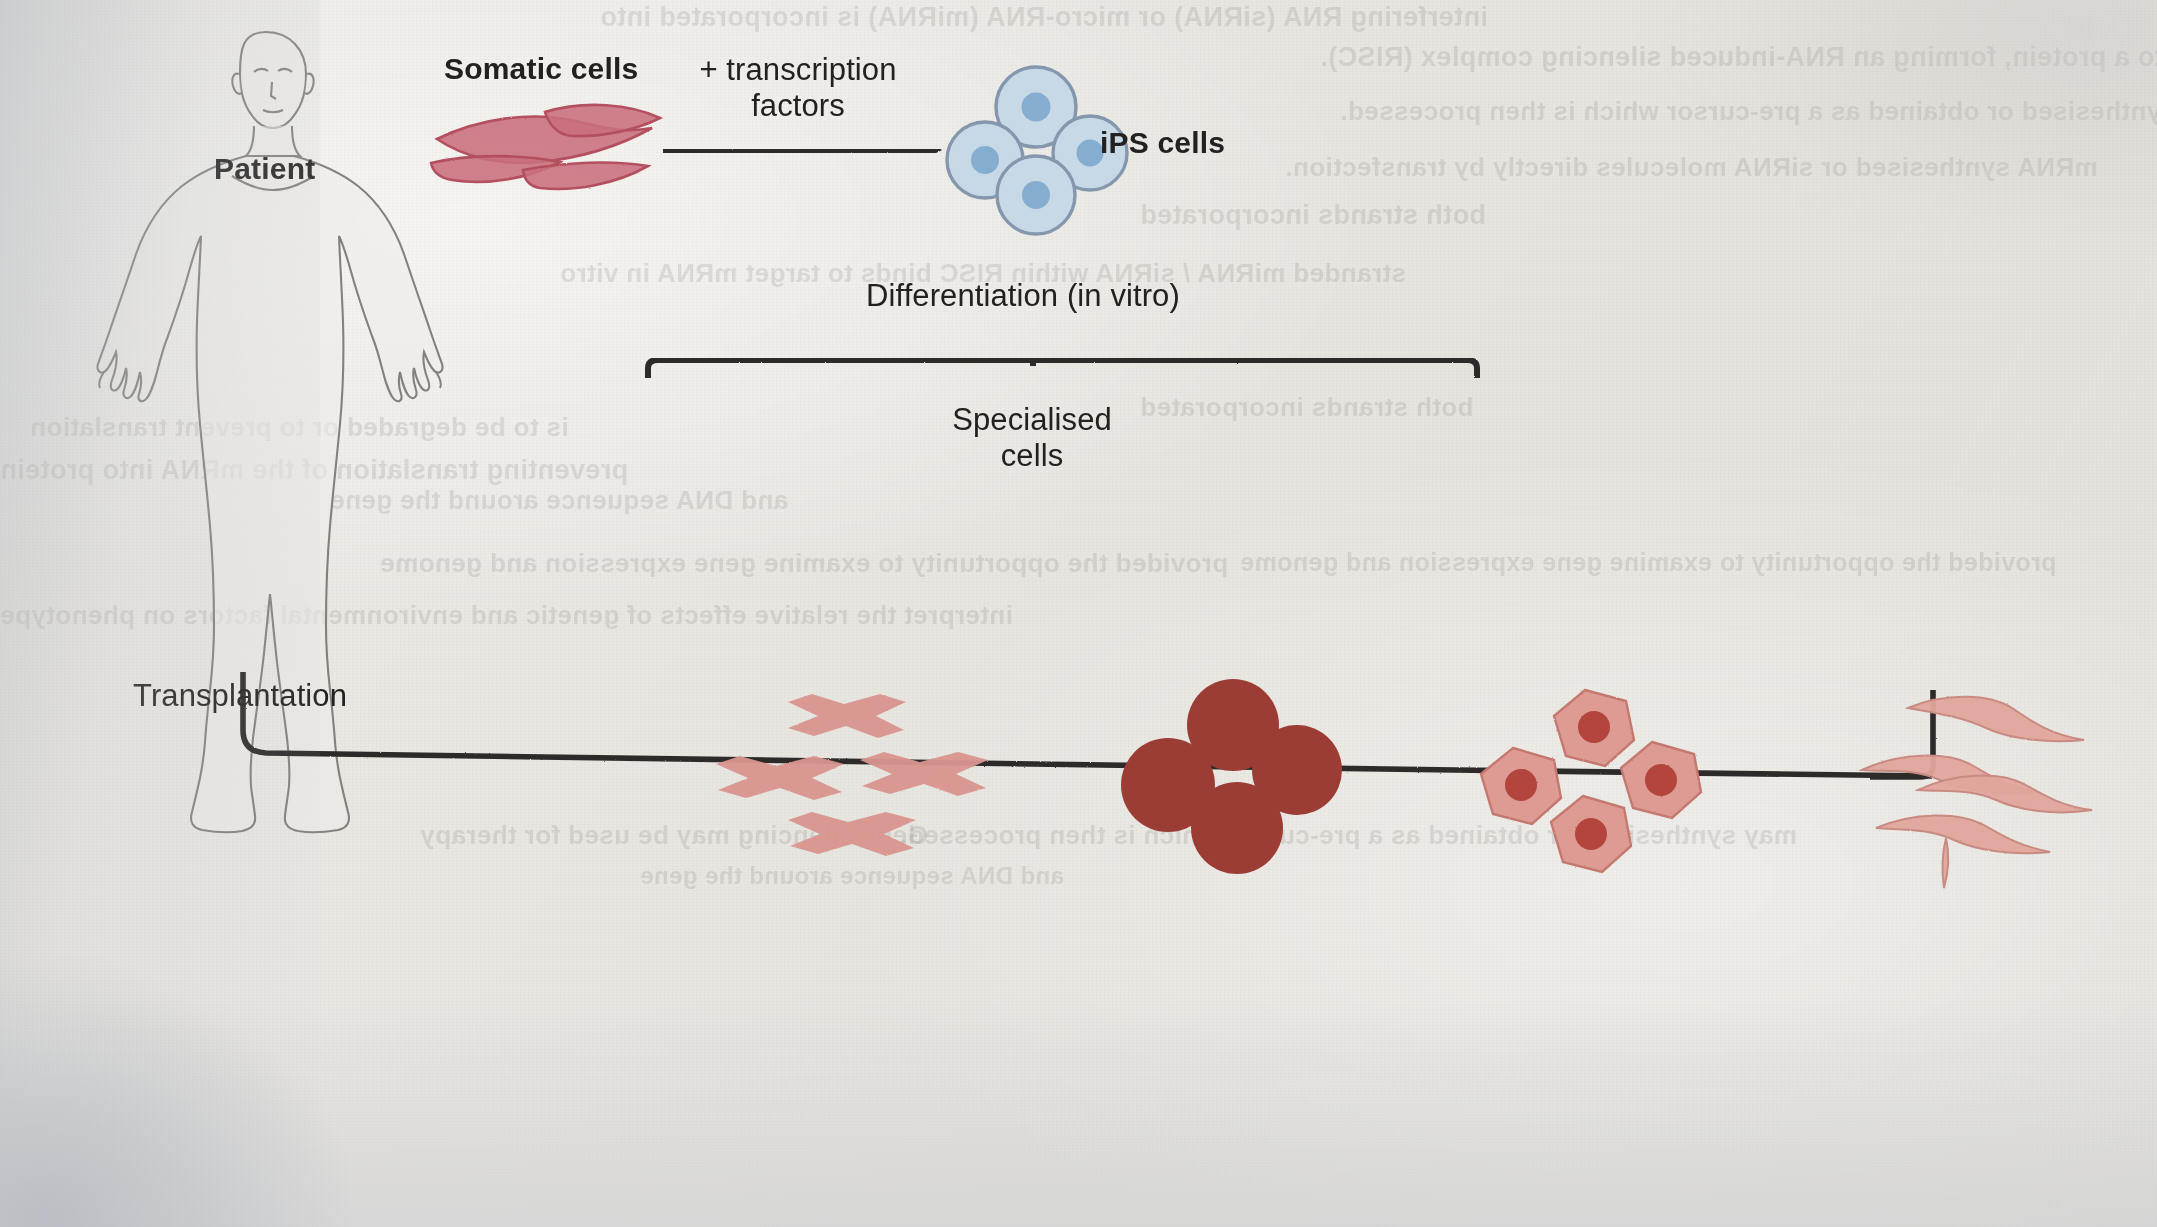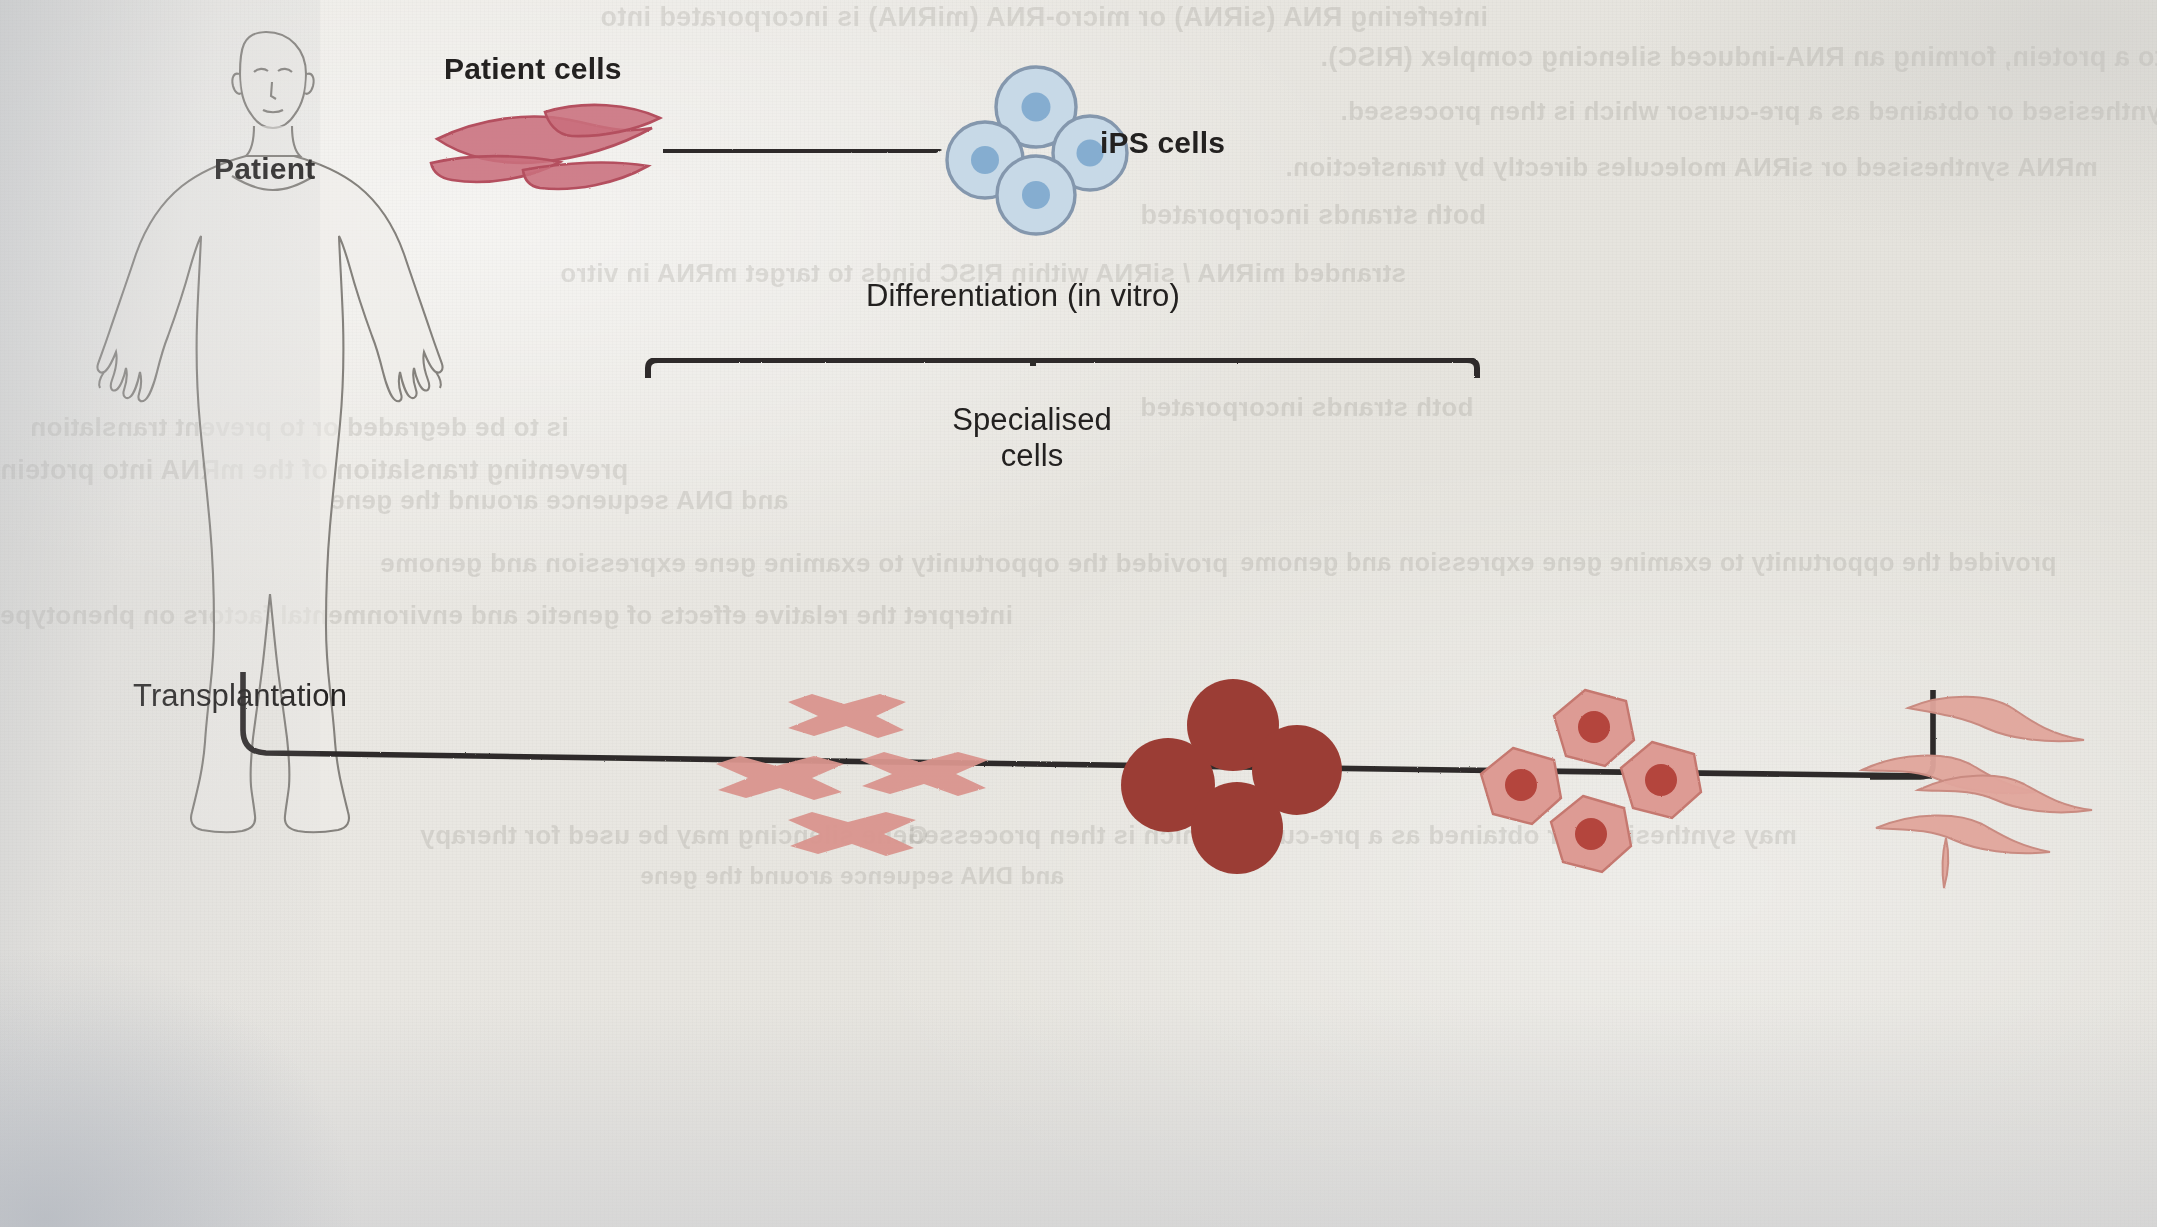--- a/index.html
+++ b/index.html
@@ -293,22 +293,24 @@
       <path d="M1918,790 C1956,772 2000,772 2024,784 C2042,794 2060,806 2092,810
                C2054,816 2018,810 1996,800 C1970,788 1942,792 1918,790 Z"></path>
       <path d="M1876,828 C1914,812 1958,812 1982,824 C2000,834 2018,846 2050,852
                C2012,856 1976,850 1954,840 C1928,828 1900,830 1876,828 Z"></path>
       <path d="M1946,838 C1950,856 1948,874 1944,888 C1942,874 1942,854 1946,838 Z"></path>
     </g>
   </svg>
 
   <div class="lbl bold" id="label-patient">Patient</div>
 
-  <div class="lbl bold" id="label-somatic">Patient cells</div>
-
+  <div class="lbl bold" id="label-somatic">Somatic cells</div>
+
+  <div class="lbl" id="label-transcription">+ transcription
+factors</div>
 
   <div class="lbl bold" id="label-ips">iPS cells</div>
 
   <div class="lbl" id="label-diff">Differentiation (in vitro)</div>
 
   <div class="lbl" id="label-spec">Specialised
 cells</div>
 
   <div class="lbl" id="label-transplant">Transplantation</div>
 

